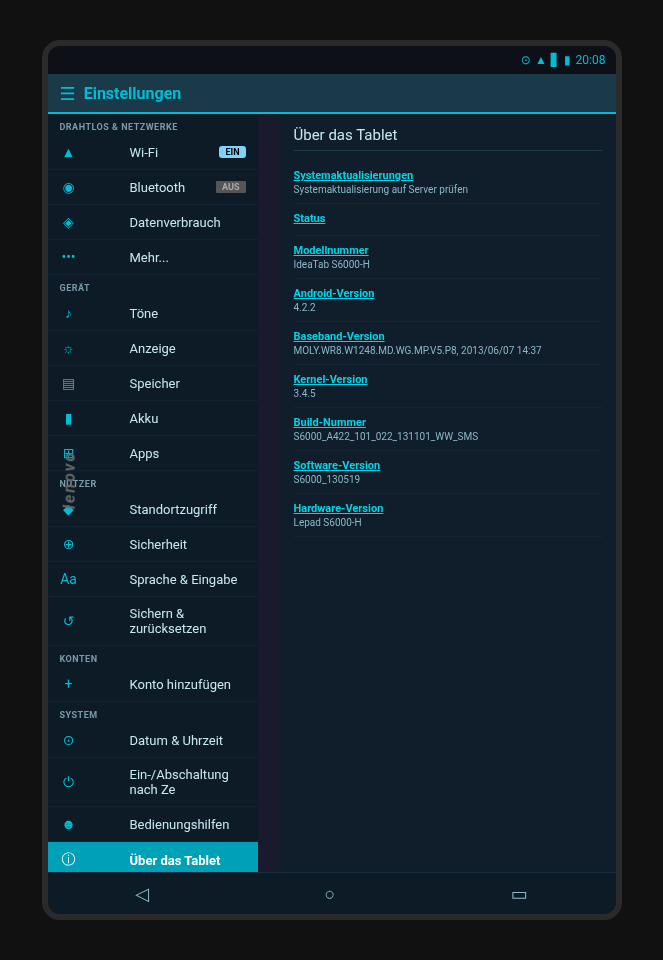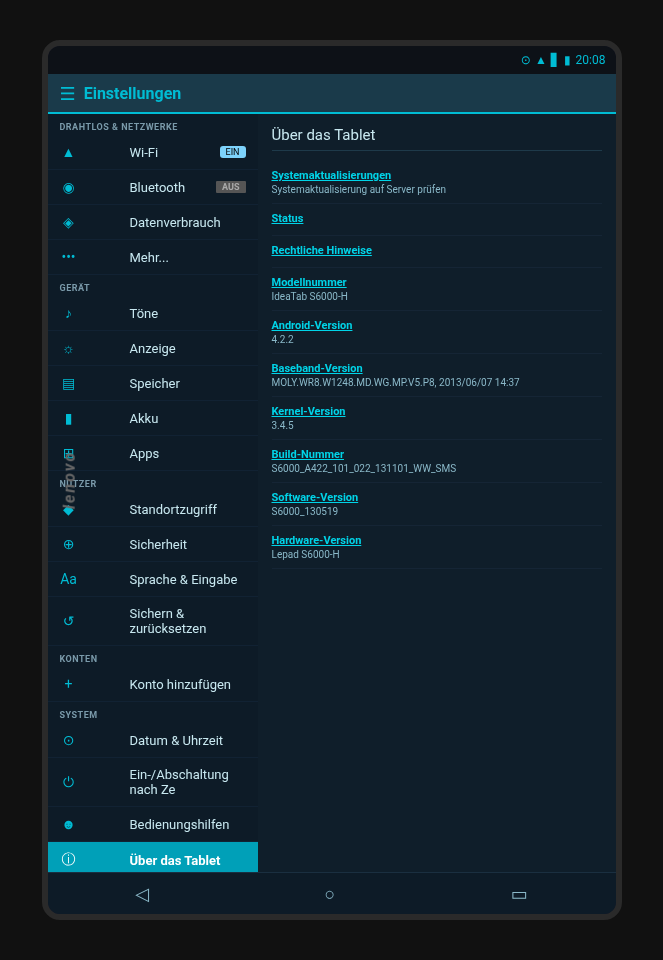--- a/index.html
+++ b/index.html
@@ -63,20 +63,21 @@
     }
     .action-bar-title {
       color: #00bcd4;
       font-size: 16px;
       font-weight: bold;
     }
     .content-area {
       display: flex;
       flex: 1;
       overflow: hidden;
+      gap: 22px;
     }
     .sidebar {
       width: 210px;
       background: #0d1b27;
       overflow-y: auto;
       flex-shrink: 0;
     }
     .sidebar::-webkit-scrollbar { display: none; }
     .section-header {
       color: #7a9aaa;
@@ -113,21 +114,21 @@
       margin-left: 44px;
     }
     .sidebar-item.active .sidebar-item-label {
       color: #fff;
       font-weight: bold;
     }
     .wifi-badge {
       background: #7dd3fc;
       color: #000;
       font-size: 9px;
-      font-weight: normal;
+      font-weight: bold;
       padding: 1px 6px;
       border-radius: 3px;
       margin-left: auto;
     }
     .bt-badge {
       background: #555;
       color: #aaa;
       font-size: 9px;
       font-weight: bold;
       padding: 1px 6px;
@@ -300,23 +301,20 @@
     <div class="main-content">
       <div class="main-title">Über das Tablet</div>
     <div class="info-item">
           <div class="info-item-title">Systemaktualisierungen</div>
           <div class="info-item-value">Systemaktualisierung auf Server prüfen</div>
         </div>
         <div class="info-item">
           <div class="info-item-title">Status</div>
         </div>
         <div class="info-item">
-          <div class="info-item-title">Rechtliche Hinweise</div>
-        </div>
-        <div class="info-item">
           <div class="info-item-title">Modellnummer</div>
           <div class="info-item-value">IdeaTab S6000-H</div>
         </div>
         <div class="info-item">
           <div class="info-item-title">Android-Version</div>
           <div class="info-item-value">4.2.2</div>
         </div>
         <div class="info-item">
           <div class="info-item-title">Baseband-Version</div>
           <div class="info-item-value">MOLY.WR8.W1248.MD.WG.MP.V5.P8, 2013/06/07 14:37</div>

